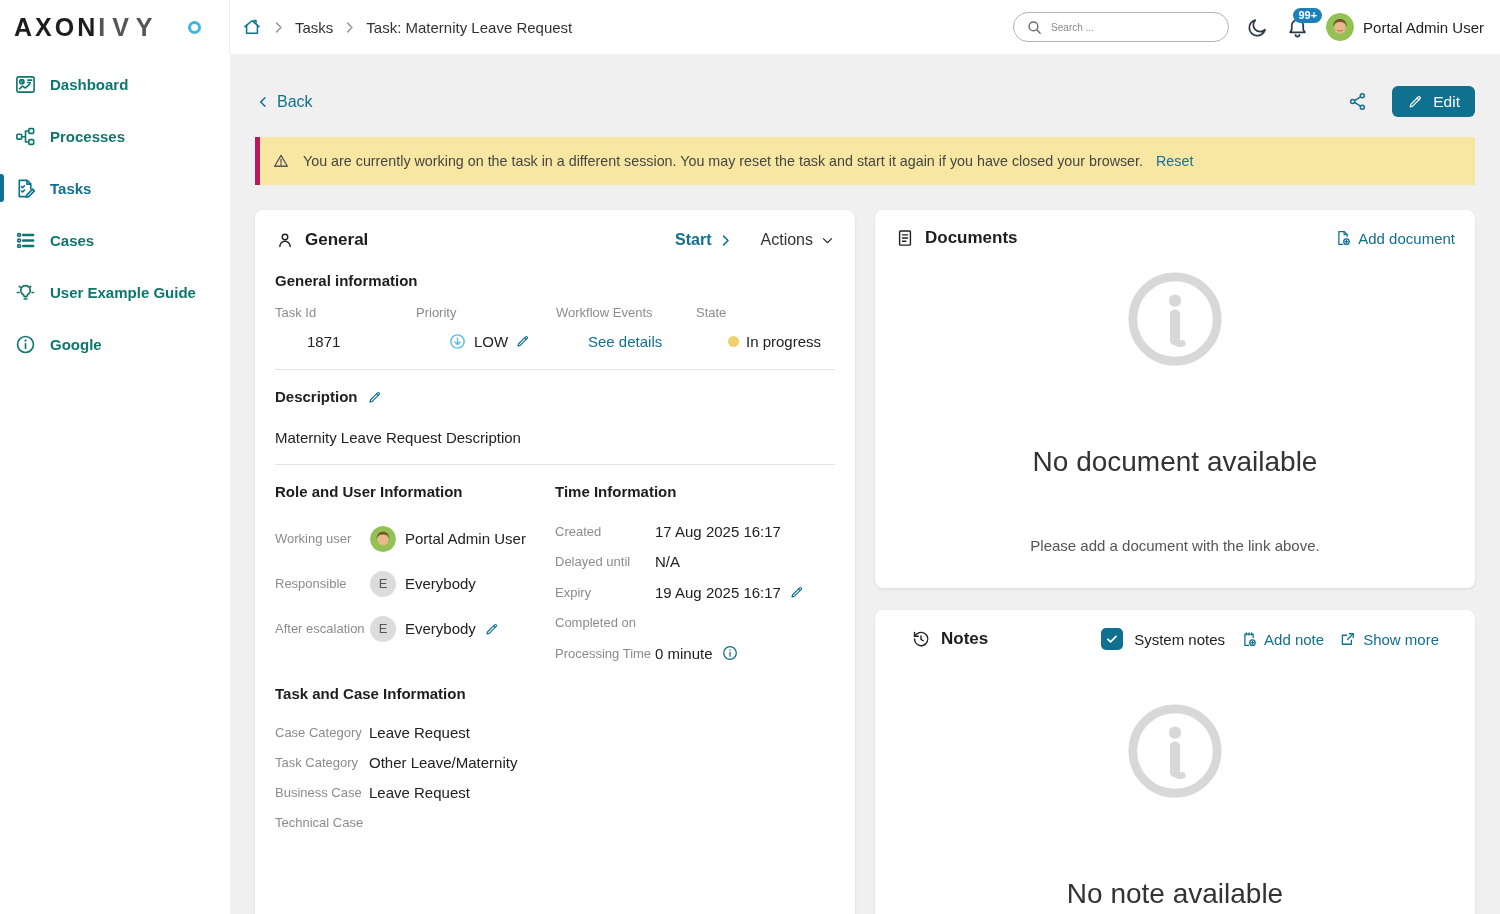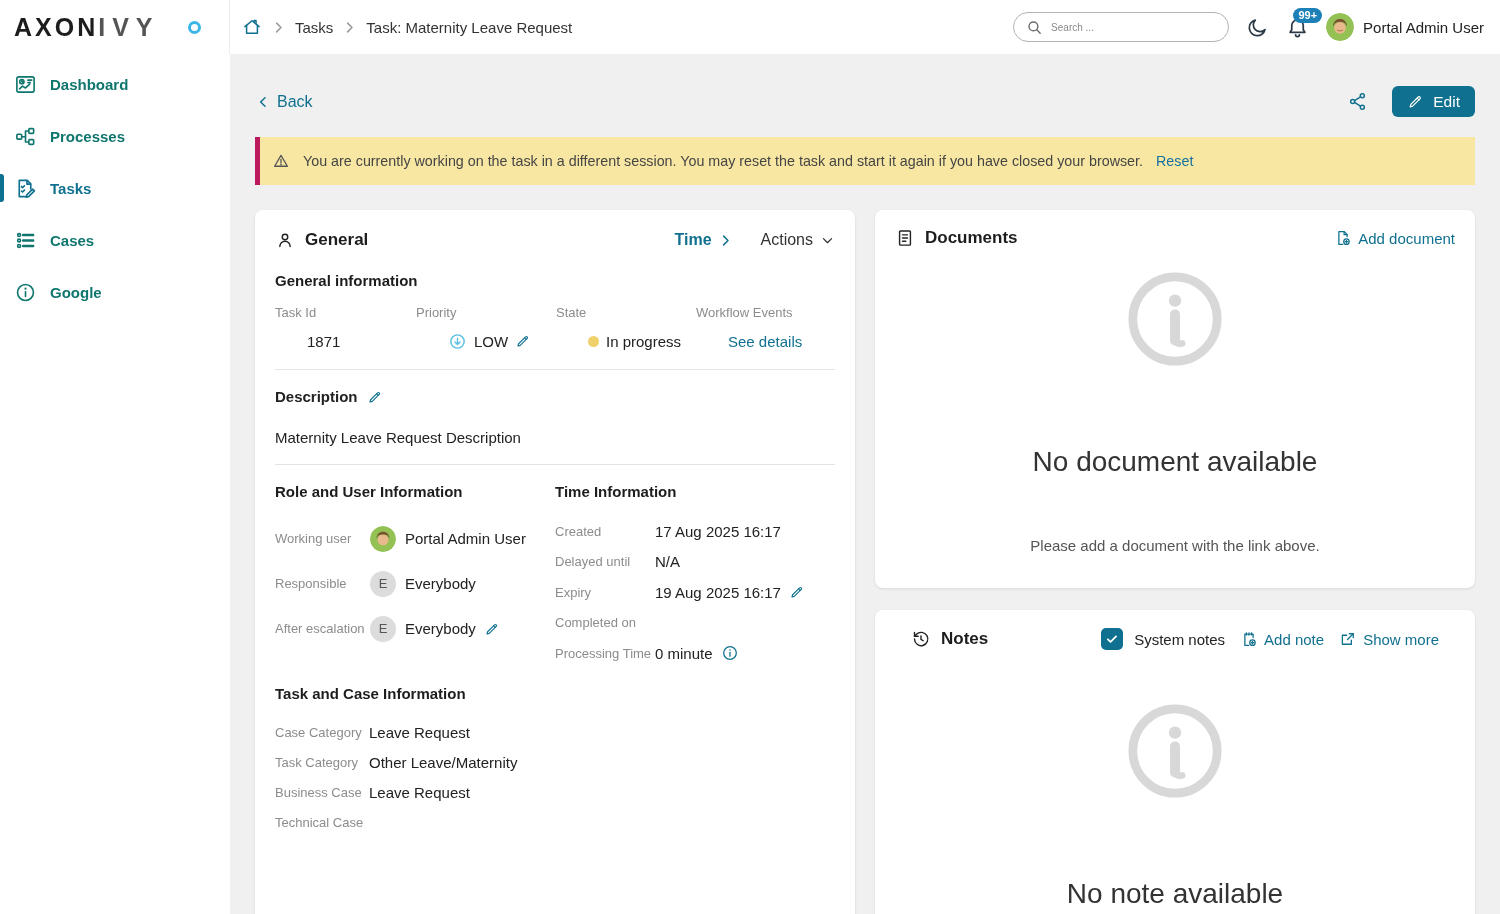--- a/index.html
+++ b/index.html
@@ -225,20 +225,30 @@
           <circle cx="5.3" cy="6.3" r="1.5"></circle>
           <circle cx="5.3" cy="12" r="1.5"></circle>
           <circle cx="5.3" cy="17.7" r="1.5"></circle>
           <path d="M9.5 6.3H20M9.5 12H20M9.5 17.7H20" stroke-width="2.6"></path>
         </svg>
     </span>
     <span>Cases</span>
   </div>
   <div class="nav-item">
     <span>
+      <svg viewBox="0 0 24 24" fill="none" stroke="currentColor" stroke-width="1.7" stroke-linecap="round" stroke-linejoin="round">
+          <path d="M12 4.8a4.9 4.9 0 0 0-2.7 9c.7.5 1.2 1.3 1.2 2.1v.4h3v-.4c0-.8.5-1.6 1.2-2.1a4.9 4.9 0 0 0-2.7-9z"></path>
+          <path d="M10.6 18.8h2.8"></path>
+          <path d="M3.6 12h1.6M18.8 12h1.6M5.6 5.6l.9.9M17.5 5.6l-.9.9"></path>
+        </svg>
+    </span>
+    <span>User Example Guide</span>
+  </div>
+  <div class="nav-item">
+    <span>
       <svg viewBox="0 0 24 24" fill="none" stroke="currentColor" stroke-width="1.7" stroke-linecap="round">
           <circle cx="12" cy="12" r="8.3"></circle>
           <path d="M12 11.2v5"></path>
           <circle cx="12" cy="8" r="1.1" fill="currentColor" stroke="none"></circle>
         </svg>
     </span>
     <span>Google</span>
   </div>
 </div>
 
@@ -292,21 +302,21 @@
           <span>
             <svg viewBox="0 0 24 24" fill="none" stroke="currentColor" stroke-width="1.7" stroke-linecap="round">
                 <circle cx="12" cy="8.3" r="3.3"></circle>
                 <path d="M5.8 19.7a6.2 6.2 0 0 1 12.4 0"></path>
               </svg>
           </span>
           <span>General</span>
         </div>
         <div class="gen-header-right">
           <span class="start-link">
-            <span>Time</span>
+            <span>Start</span>
             <svg width="15" height="15" viewBox="0 0 24 24" fill="none" stroke="currentColor" stroke-width="2.4" stroke-linecap="round" stroke-linejoin="round">
                 <path d="m9 5 7 7-7 7"></path>
               </svg>
           </span>
           <span class="actions-link">
             <span>Actions</span>
             <span>
               <svg width="15" height="15" viewBox="0 0 24 24" fill="none" stroke="#333" stroke-width="2" stroke-linecap="round" stroke-linejoin="round">
                   <path d="m5.5 9 6.5 6.5L18.5 9"></path>
                 </svg>
@@ -334,30 +344,30 @@
             <span>LOW</span>
             <span class="pencil">
               <svg width="16" height="16" viewBox="0 0 24 24" fill="none" stroke="currentColor" stroke-width="1.7" stroke-linecap="round" stroke-linejoin="round">
                   <path d="m4.5 19.5.9-3.4L15.8 5.7a1.6 1.6 0 0 1 2.3 0l.2.2a1.6 1.6 0 0 1 0 2.3L7.9 18.6l-3.4.9z"></path>
                   <path d="m14.3 7.2 2.5 2.5"></path>
                 </svg>
             </span>
           </div>
         </div>
         <div>
+          <div class="info-label">Workflow Events</div>
+          <div class="info-value">
+            <span class="teal-link">See details</span>
+          </div>
+        </div>
+        <div>
           <div class="info-label">State</div>
           <div class="info-value">
             <span class="state-dot"></span>
             <span>In progress</span>
-          </div>
-        </div>
-        <div>
-          <div class="info-label">Workflow Events</div>
-          <div class="info-value">
-            <span class="teal-link">See details</span>
           </div>
         </div>
       </div>
 
       <hr class="divider">
 
       <div class="desc-title">
         <span>Description</span>
         <span class="pencil">
           <svg width="16" height="16" viewBox="0 0 24 24" fill="none" stroke="currentColor" stroke-width="1.7" stroke-linecap="round" stroke-linejoin="round">

